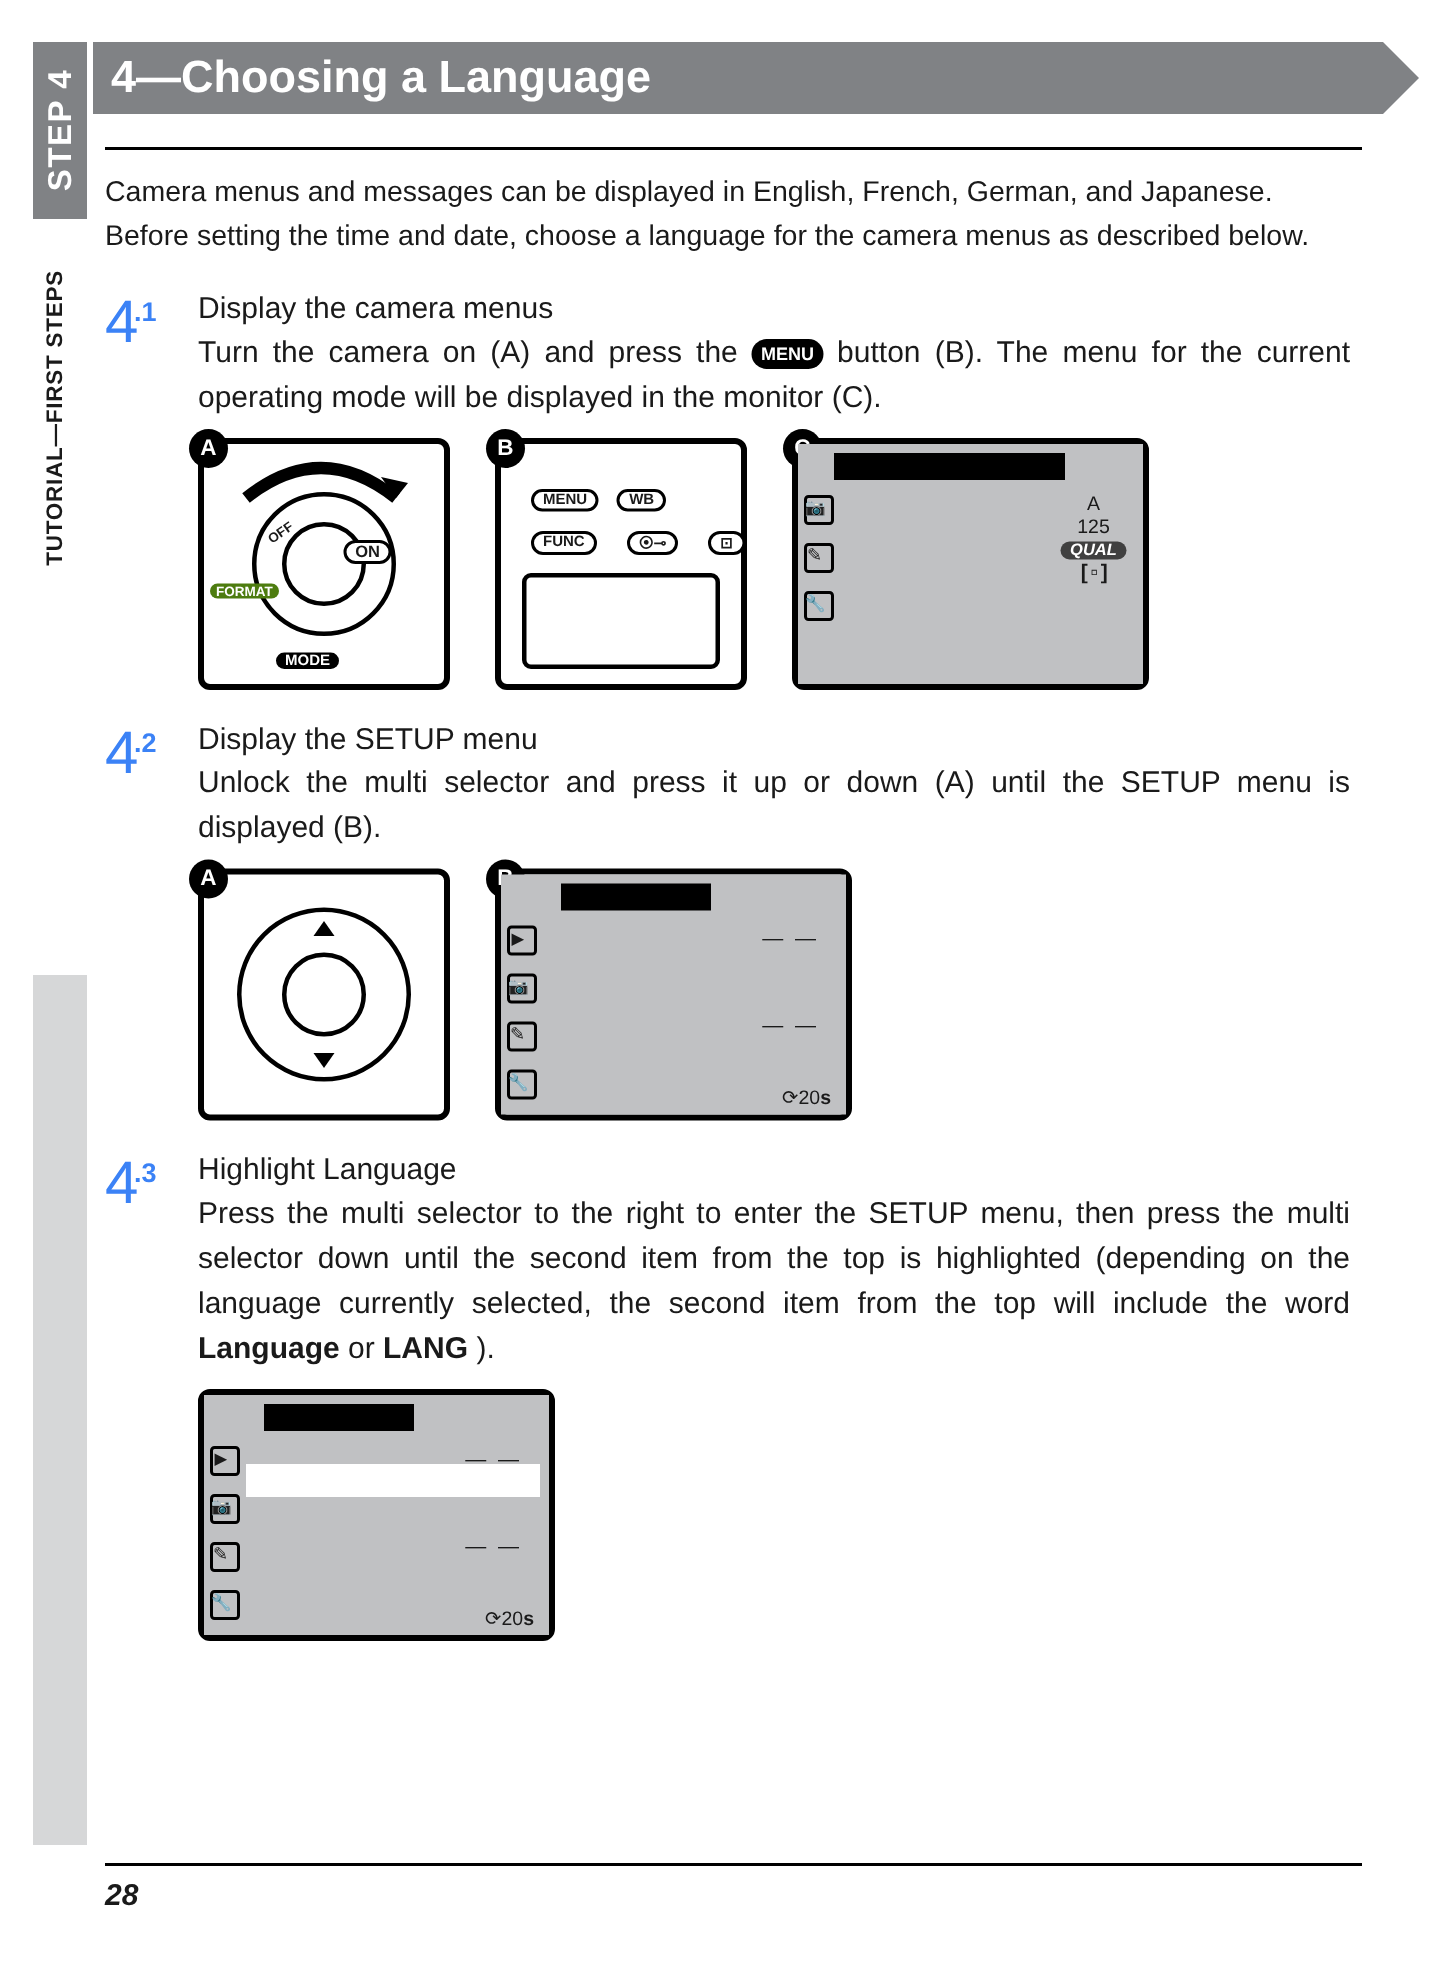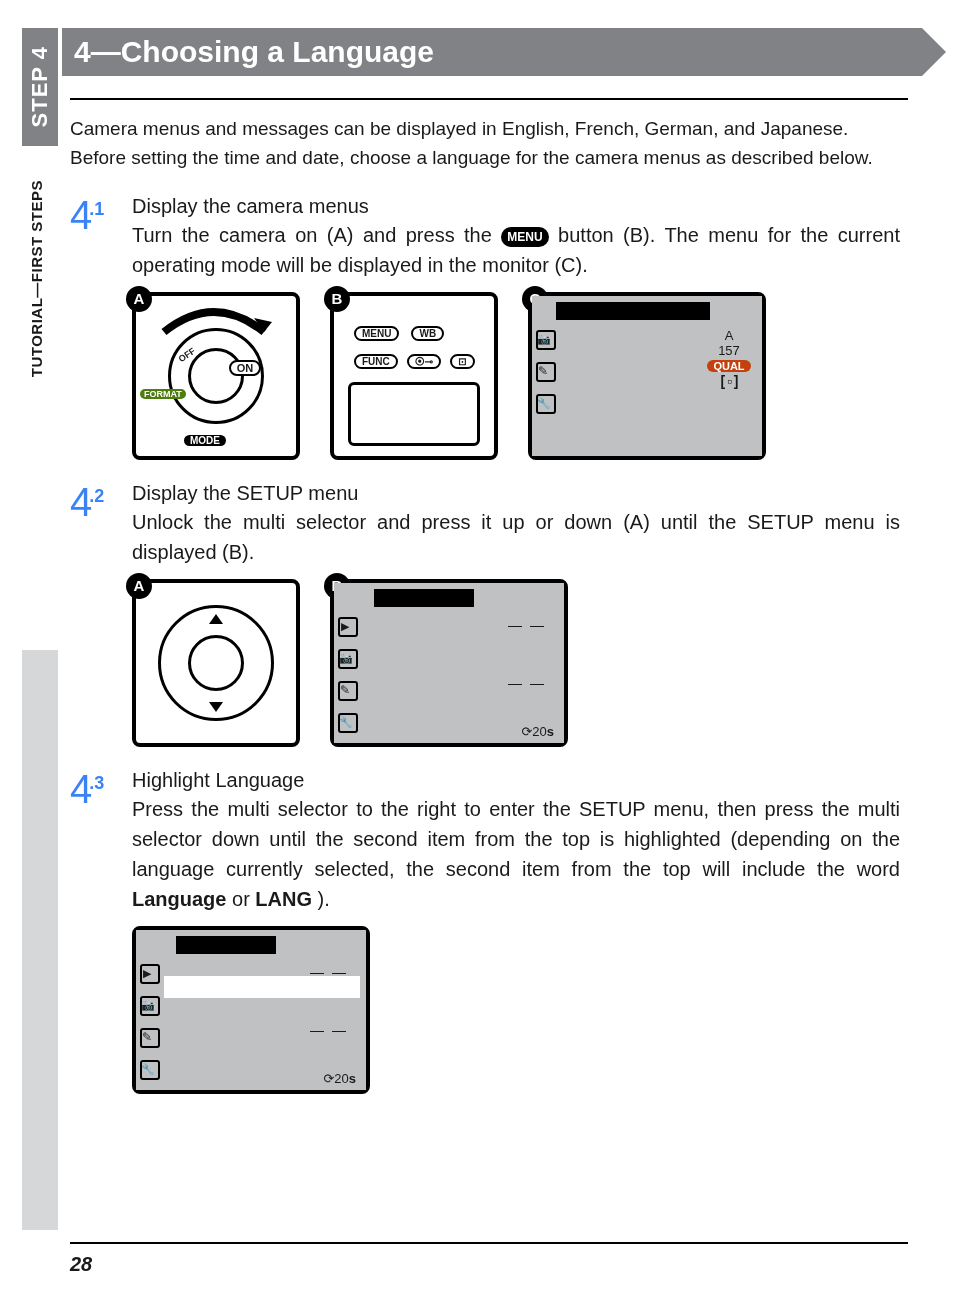--- a/index.html
+++ b/index.html
@@ -31,31 +31,31 @@
   .figlabel{position:absolute;left:-10px;top:-10px;width:26px;height:26px;border-radius:50%;background:#000;color:#fff;font-weight:700;font-size:15px;display:flex;align-items:center;justify-content:center;}
   
   .dial{position:absolute;left:50%;top:50%;width:90px;height:90px;border:3px solid #000;border-radius:50%;transform:translate(-50%,-50%);}
   .dial::before{content:"";position:absolute;left:50%;top:50%;width:50px;height:50px;border:3px solid #000;border-radius:50%;transform:translate(-50%,-50%);}
   .onlabel{position:absolute;left:58%;top:40%;font-size:11px;font-weight:700;background:#fff;border:2px solid #000;border-radius:10px;padding:0 6px;}
   .offlabel{position:absolute;left:26%;top:34%;font-size:9px;font-weight:700;transform:rotate(-35deg);}
   .modelabel{position:absolute;left:30%;bottom:10px;font-size:10px;font-weight:700;background:#000;color:#fff;padding:0 6px;border-radius:8px;}
   .fmtlabel{position:absolute;left:4px;top:58%;font-size:9px;font-weight:700;background:#4d7c0f;color:#fff;padding:0 4px;border-radius:6px;}
   .btns{position:absolute;left:20px;top:30px;display:flex;gap:12px;}
   .pill{border:2px solid #000;border-radius:10px;font-size:10px;font-weight:700;padding:0 6px;background:#fff;}
-  .btns2{position:absolute;left:20px;top:58px;display:flex;gap:9px;}
+  .btns2{position:absolute;left:20px;top:58px;display:flex;gap:20px;}
   .monitor{position:relative;width:100%;height:100%;background:#c0c1c3;}
   .mon-top{position:absolute;left:24px;top:6px;right:52px;height:18px;background:#000;}
   .mon-side{position:absolute;left:4px;top:28px;width:20px;bottom:6px;display:flex;flex-direction:column;gap:12px;align-items:center;padding-top:6px;}
   .mon-side i{width:16px;height:16px;border:2px solid #000;border-radius:3px;display:block;}
   .mon-side i.cam::before{content:"📷";font-size:11px;font-style:normal;position:relative;top:-3px;left:-1px;}
   .mon-side i.pen::before{content:"✎";font-size:12px;font-style:normal;position:relative;top:-3px;left:0px;}
   .mon-side i.wr::before{content:"🔧";font-size:11px;font-style:normal;position:relative;top:-3px;left:-1px;}
   .mon-side i.play::before{content:"▶";font-size:11px;font-style:normal;position:relative;top:-3px;left:1px;}
   .mon-right{position:absolute;right:10px;top:32px;width:46px;text-align:center;font-size:13px;}
-  .qual-pill{display:inline-block;background:#c2410c;color:#fff;border-radius:10px;font-size:11px;font-weight:700;padding:0 6px;margin-top:2px;}
+  .qual-pill{display:inline-block;background:#404040;color:#fff;border-radius:10px;font-size:11px;font-weight:700;padding:0 6px;margin-top:2px;font-style:italic;}
   .brackets{font-weight:700;font-size:14px;letter-spacing:-1px;}
   .mon-dashes{position:absolute;right:18px;font-size:14px;letter-spacing:2px;}
   .mon-timer{position:absolute;right:10px;bottom:4px;font-size:13px;text-align:center;}
   .mon-timer b{font-weight:700;}
   .highlight-row{position:absolute;left:28px;right:6px;height:22px;background:#fff;}
   .footer-rule{position:absolute;left:70px;right:46px;bottom:70px;height:2px;background:#000;}
   .pagenum{position:absolute;left:70px;bottom:38px;font-size:20px;font-style:italic;font-weight:700;}
   svg.arrowarc{position:absolute;left:18px;top:6px;width:120px;height:40px;}
 </style>
 </head>
@@ -125,21 +125,21 @@
             <div class="figlabel">C</div>
             <div class="monitor">
               <div class="mon-top"></div>
               <div class="mon-side">
                 <i class="cam"></i>
                 <i class="pen"></i>
                 <i class="wr"></i>
               </div>
               <div class="mon-right">
                 <div>A</div>
-                <div>157</div>
+                <div>125</div>
                 <div class="qual-pill">QUAL</div>
                 <div class="brackets">[ ▫ ]</div>
               </div>
             </div>
           </div>
         </div>
       </div>
     </div>
 
     <div class="step">

